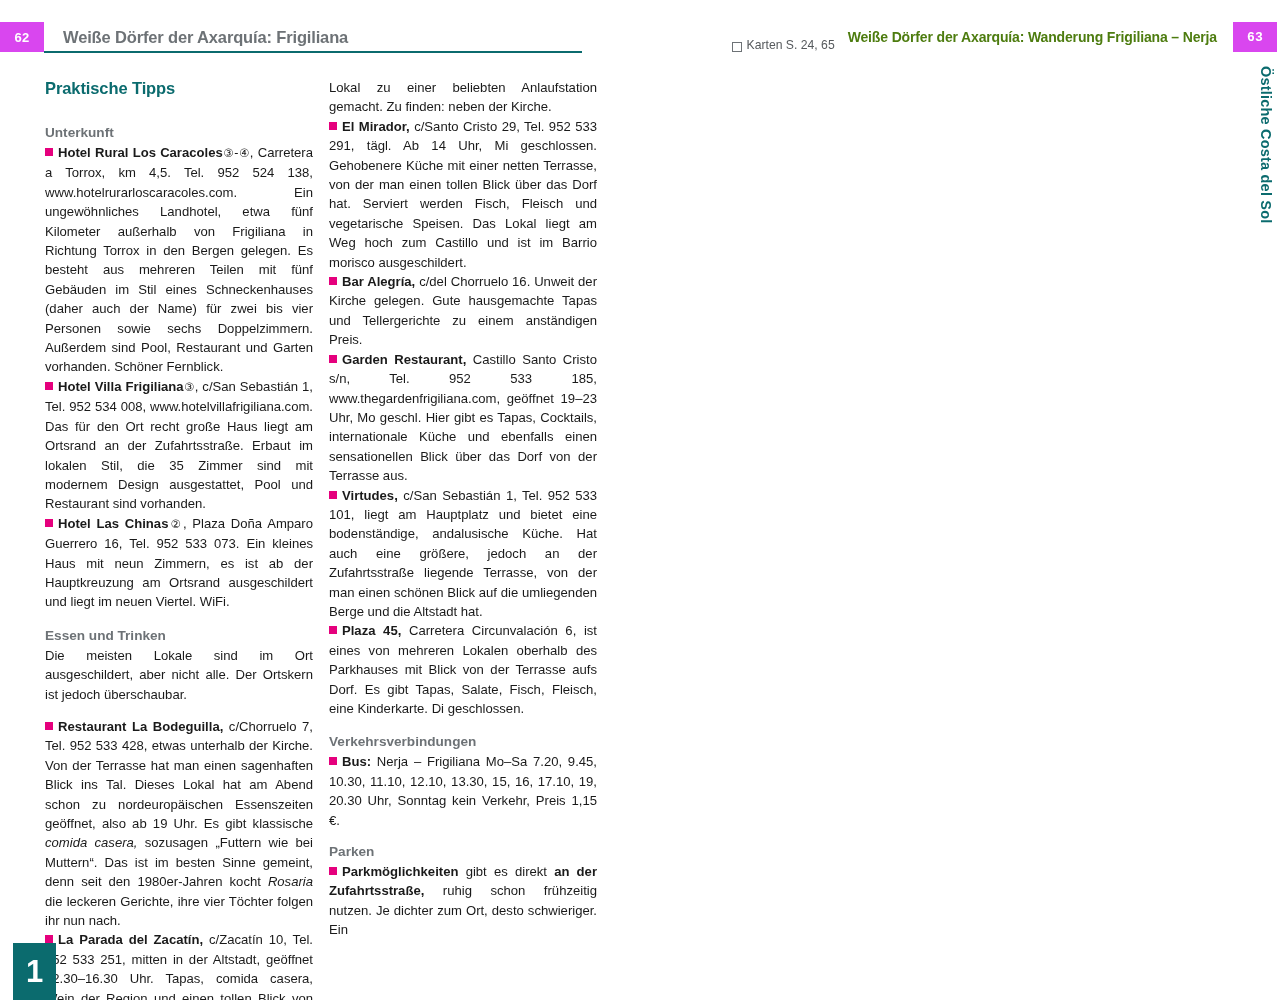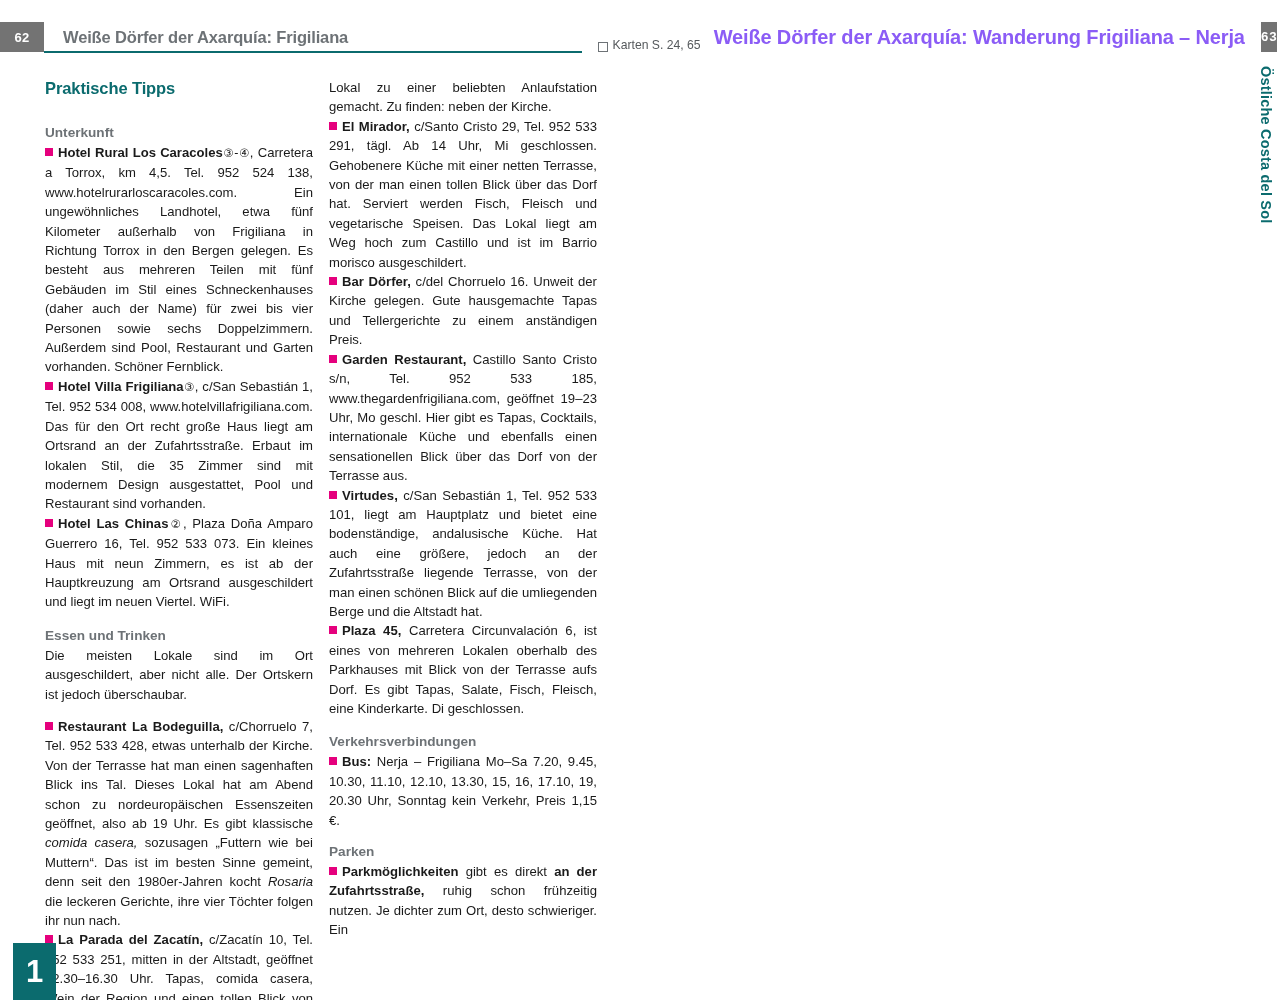--- a/index.html
+++ b/index.html
@@ -13,21 +13,21 @@
   
   .spread{position:absolute;inset:0;display:flex;}
   .page{position:relative;height:1000px;}
   .page-left{width:638px;}
   .page-right{width:639px;}
 
   
   .hdr{position:absolute;top:22px;height:30px;display:flex;align-items:stretch;}
   .hdr-left{left:0;width:590px;}
   .folio{
-    background:#737373;color:#ffffff;
+    background:#d946ef;color:#ffffff;
     font-size:13px;font-weight:bold;
     display:flex;align-items:center;justify-content:center;
     width:44px;letter-spacing:.3px;
   }
   .hdr-title{
     flex:1;display:flex;align-items:center;
     color:#6d7276;font-size:16.5px;font-weight:bold;
     padding-left:19px;letter-spacing:-.15px;
   }
   .hdr-rule{position:absolute;height:1.6px;background:#0b6b6e;}
@@ -39,21 +39,21 @@
     display:flex;align-items:flex-end;gap:5px;
     color:#55595c;font-size:12.2px;font-weight:normal;
     padding-right:13px;white-space:nowrap;
   }
   .map-sq{
     width:8px;height:8px;border:1.2px solid #6d7276;
     display:inline-block;
   }
   .hdr-title-r{
     display:flex;align-items:center;
-    color:#8b5cf6;font-size:20px;font-weight:bold;
+    color:#4d7c0f;font-size:14px;font-weight:bold;
     padding-right:16px;white-space:nowrap;letter-spacing:-.15px;
   }
 
   
   .side-tab{
     position:absolute;right:0;top:60px;width:22px;height:300px;
     display:flex;align-items:flex-start;justify-content:center;
   }
   .side-tab span{
     writing-mode:vertical-rl;
@@ -138,21 +138,21 @@
       <p class="b"><span class="bull"></span><b class="k">Restaurant La Bodeguilla,</b><span> c/Chorruelo 7, Tel. 952 533 428, etwas unterhalb der Kirche. Von der Terrasse hat man einen sagenhaften Blick ins Tal. Dieses Lokal hat am Abend schon zu nordeuropäischen Essenszeiten geöffnet, also ab 19 Uhr. Es gibt klassische </span><i>comida casera,</i><span> sozusagen „Futtern wie bei Muttern“. Das ist im besten Sinne gemeint, denn seit den 1980er-Jahren kocht </span><i>Rosaria</i><span> die leckeren Gerichte, ihre vier Töchter folgen ihr nun nach.</span></p>
 
       <p class="b"><span class="bull"></span><b class="k">La Parada del Zacatín,</b><span> c/Zacatín 10, Tel. 952 533 251, mitten in der Altstadt, geöffnet 12.30–16.30 Uhr. Tapas, comida casera, Wein der Region und einen tollen Blick von der Terrasse haben dieses</span></p>
     </div>
 
     <div class="col c2 sans">
       <p class="b">Lokal zu einer beliebten Anlaufstation gemacht. Zu finden: neben der Kirche.</p>
 
       <p class="b"><span class="bull"></span><b class="k">El Mirador,</b><span> c/Santo Cristo 29, Tel. 952 533 291, tägl. Ab 14 Uhr, Mi geschlossen. Gehobenere Küche mit einer netten Terrasse, von der man einen tollen Blick über das Dorf hat. Serviert werden Fisch, Fleisch und vegetarische Speisen. Das Lokal liegt am Weg hoch zum Castillo und ist im Barrio morisco ausgeschildert.</span></p>
 
-      <p class="b"><span class="bull"></span><b class="k">Bar Dörfer,</b><span> c/del Chorruelo 16. Unweit der Kirche gelegen. Gute hausgemachte Tapas und Tellergerichte zu einem anständigen Preis.</span></p>
+      <p class="b"><span class="bull"></span><b class="k">Bar Alegría,</b><span> c/del Chorruelo 16. Unweit der Kirche gelegen. Gute hausgemachte Tapas und Tellergerichte zu einem anständigen Preis.</span></p>
 
       <p class="b"><span class="bull"></span><b class="k">Garden Restaurant,</b><span> Castillo Santo Cristo s/n, Tel. 952 533 185, www.thegardenfrigiliana.com, geöffnet 19–23 Uhr, Mo geschl. Hier gibt es Tapas, Cocktails, internationale Küche und ebenfalls einen sensationellen Blick über das Dorf von der Terrasse aus.</span></p>
 
       <p class="b"><span class="bull"></span><b class="k">Virtudes,</b><span> c/San Sebastián 1, Tel. 952 533 101, liegt am Hauptplatz und bietet eine bodenständige, andalusische Küche. Hat auch eine größere, jedoch an der Zufahrtsstraße liegende Terrasse, von der man einen schönen Blick auf die umliegenden Berge und die Altstadt hat.</span></p>
 
       <p class="b"><span class="bull"></span><b class="k">Plaza 45,</b><span> Carretera Circunvalación 6, ist eines von mehreren Lokalen oberhalb des Parkhauses mit Blick von der Terrasse aufs Dorf. Es gibt Tapas, Salate, Fisch, Fleisch, eine Kinderkarte. Di geschlossen.</span></p>
 
       <h3 class="sub gap">Verkehrsverbindungen</h3>
       <p class="b"><span class="bull"></span><b class="k">Bus:</b><span> Nerja – Frigiliana Mo–Sa 7.20, 9.45, 10.30, 11.10, 12.10, 13.30, 15, 16, 17.10, 19, 20.30 Uhr, Sonntag kein Verkehr, Preis 1,15 €.</span></p>
       <p class="spacer"></p>

